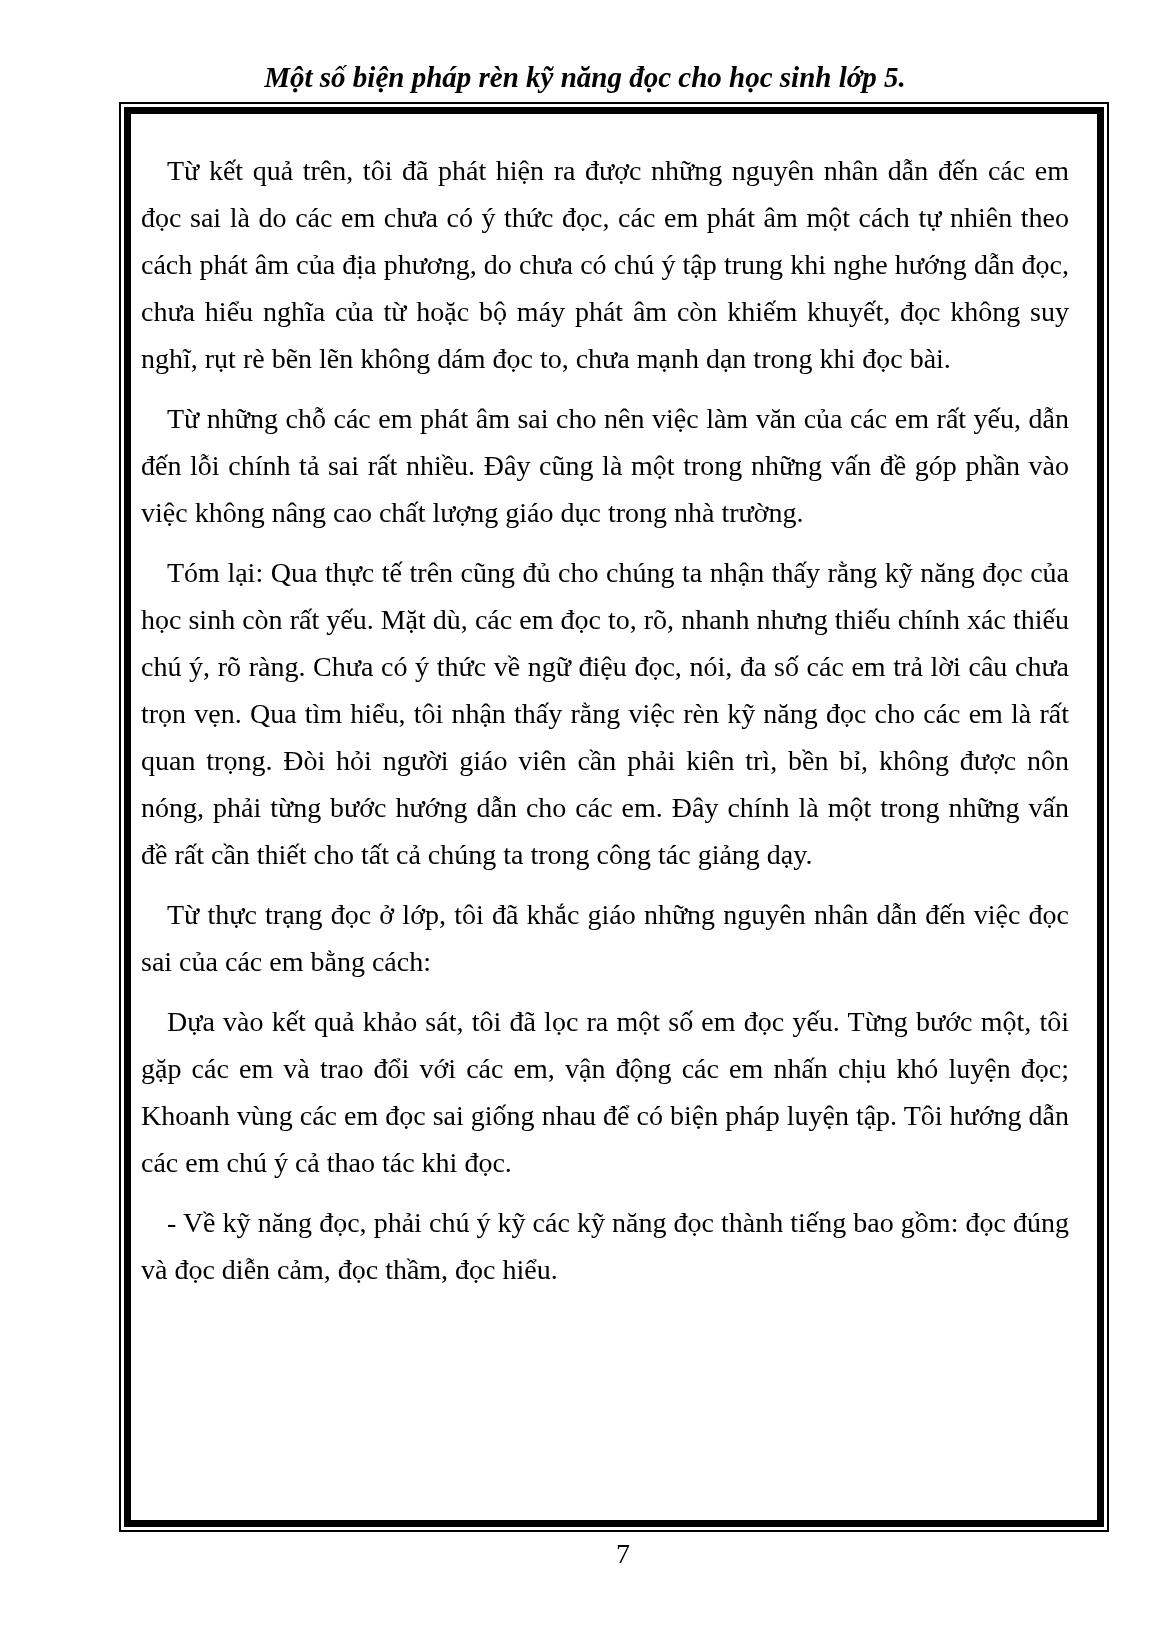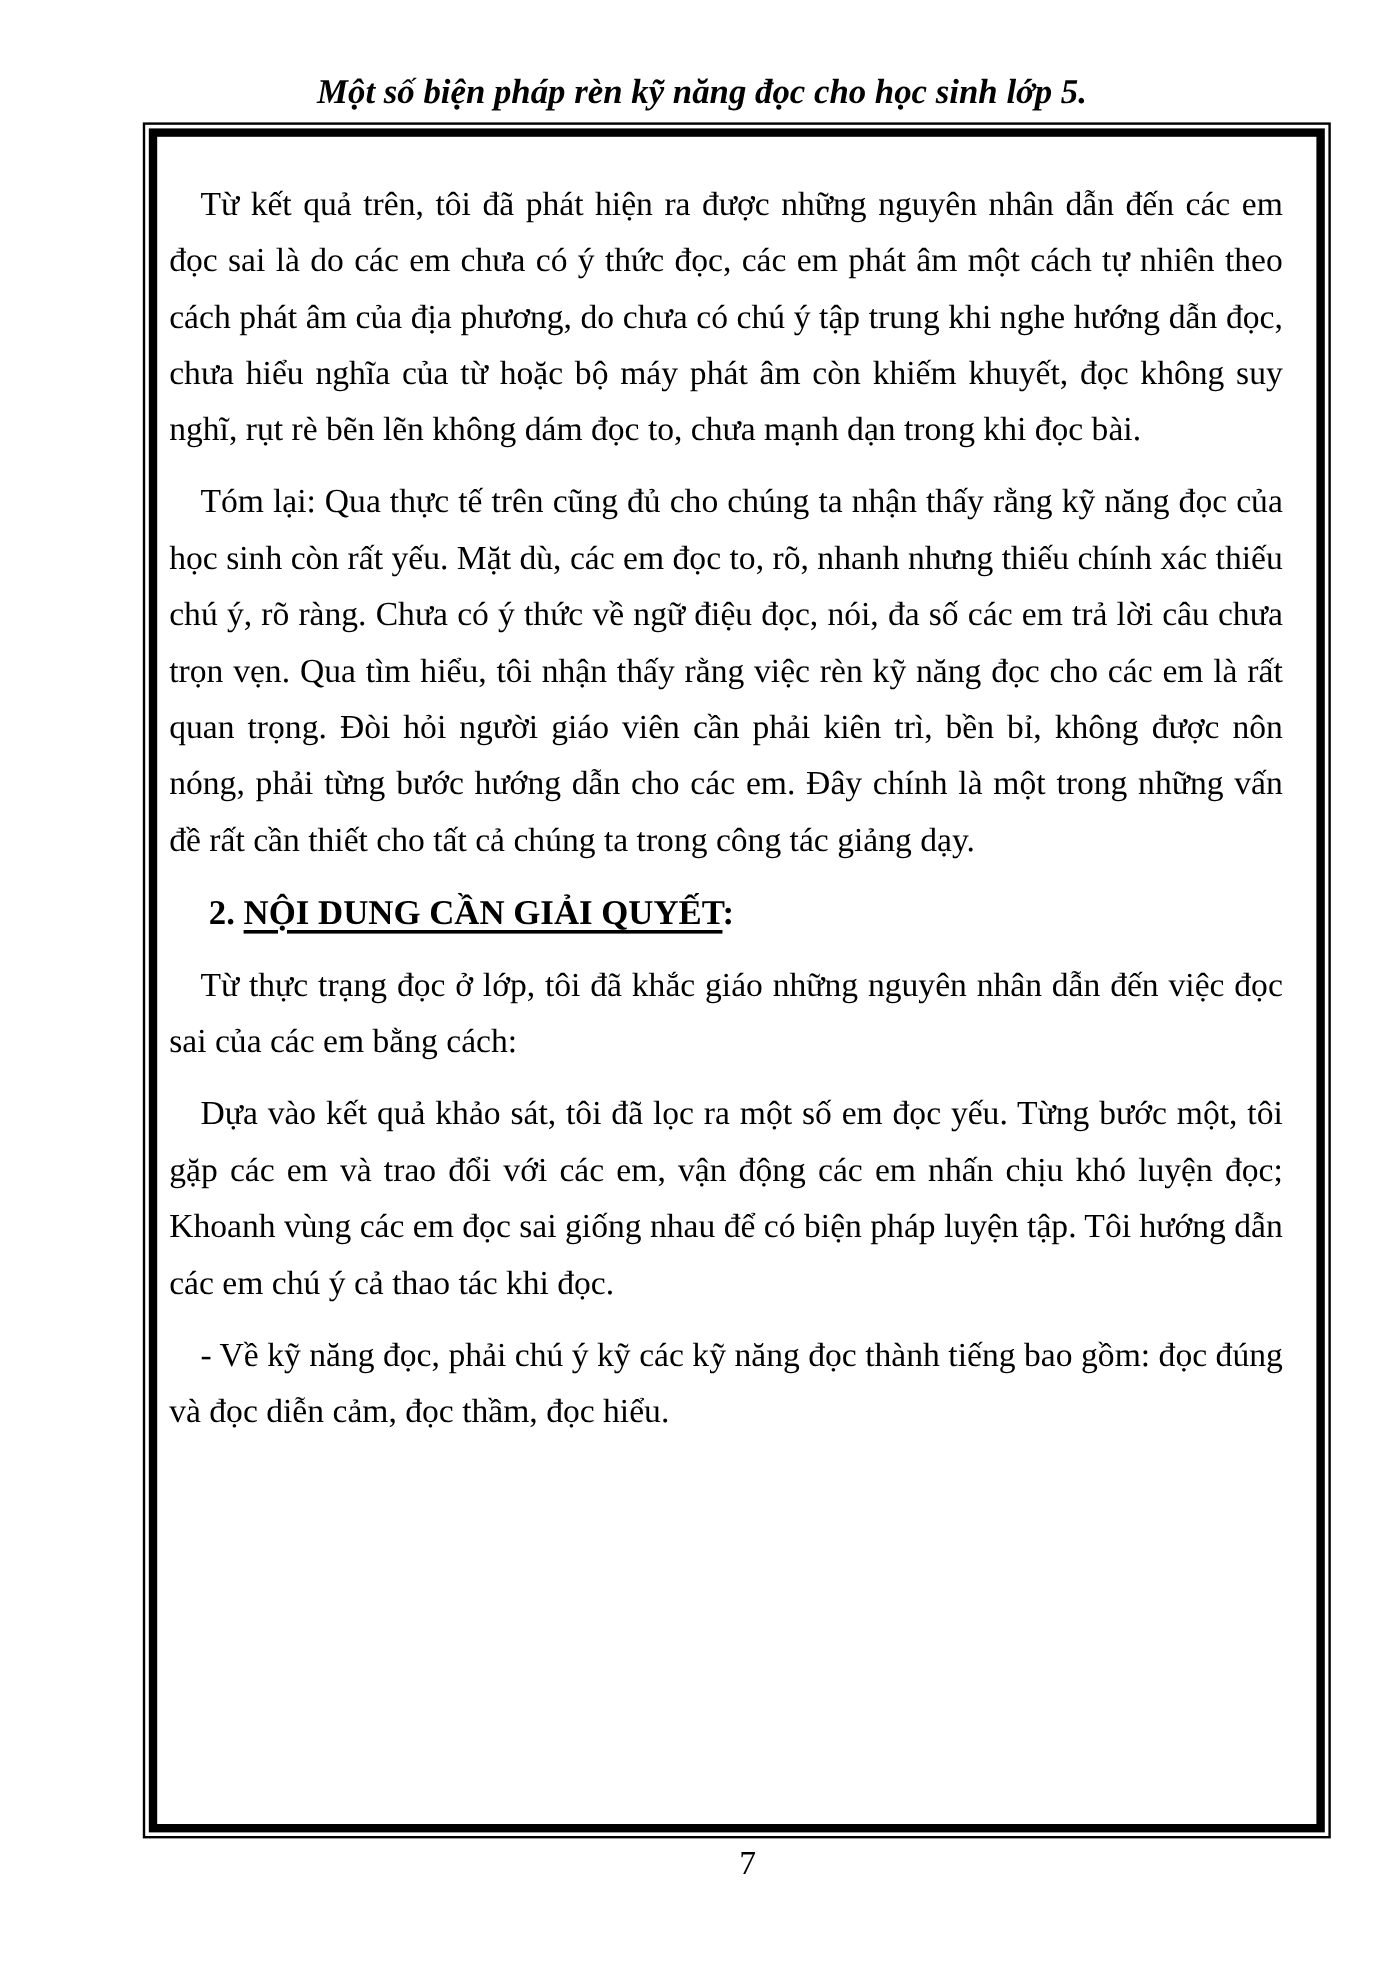--- a/index.html
+++ b/index.html
@@ -77,24 +77,24 @@
   <div class="running-header">
     <span>Một số biện pháp rèn kỹ năng đọc cho học sinh lớp 5.</span>
   </div>
 
   <div class="box-outer">
     <div class="box-inner">
 
       <p class="para">Từ kết quả trên, tôi đã phát hiện ra được những nguyên nhân dẫn đến các em đọc sai là do các em chưa có ý thức đọc, các em phát âm một cách tự nhiên theo cách phát âm của địa phương, do chưa có chú ý tập trung khi nghe hướng dẫn đọc, chưa hiểu nghĩa của từ hoặc bộ máy phát âm còn khiếm khuyết, đọc không suy nghĩ, rụt rè bẽn lẽn không dám đọc to, chưa mạnh dạn trong khi đọc bài.</p>
 
 
+      <p class="para">Từ những chỗ các em phát âm sai cho nên việc làm văn của các em rất yếu, dẫn đến lỗi chính tả sai rất nhiều. Đây cũng là một trong những vấn đề góp phần vào việc không nâng cao chất lượng giáo dục trong nhà trường.</p>
 
       <p class="para">Tóm lại: Qua thực tế trên cũng đủ cho chúng ta nhận thấy rằng kỹ năng đọc của học sinh còn rất yếu. Mặt dù, các em đọc to, rõ, nhanh nhưng thiếu chính xác thiếu chú ý, rõ ràng. Chưa có ý thức về ngữ điệu đọc, nói, đa số các em trả lời câu chưa trọn vẹn. Qua tìm hiểu, tôi nhận thấy rằng việc rèn kỹ năng đọc cho các em là rất quan trọng. Đòi hỏi người giáo viên cần phải kiên trì, bền bỉ, không được nôn nóng, phải từng bước hướng dẫn cho các em. Đây chính là một trong những vấn đề rất cần thiết cho tất cả chúng ta trong công tác giảng dạy.</p>
 
-      <p class="section-heading"><span>2. </span><span class="u">NỘI DUNG CẦN GIẢI QUYẾT</span><span>:</span></p>
 
       <p class="para">Từ thực trạng đọc ở lớp, tôi đã khắc giáo những nguyên nhân dẫn đến việc đọc sai của các em bằng cách:</p>
 
       <p class="para">Dựa vào kết quả khảo sát, tôi đã lọc ra một số em đọc yếu. Từng bước một, tôi gặp các em và trao đổi với các em, vận động các em nhấn chịu khó luyện đọc; Khoanh vùng các em đọc sai giống nhau để có biện pháp luyện tập. Tôi hướng dẫn các em chú ý cả thao tác khi đọc.</p>
 
       <p class="para">- Về kỹ năng đọc, phải chú ý kỹ các kỹ năng đọc thành tiếng bao gồm: đọc đúng và đọc diễn cảm, đọc thầm, đọc hiểu.</p>
 
     </div>
   </div>
 

